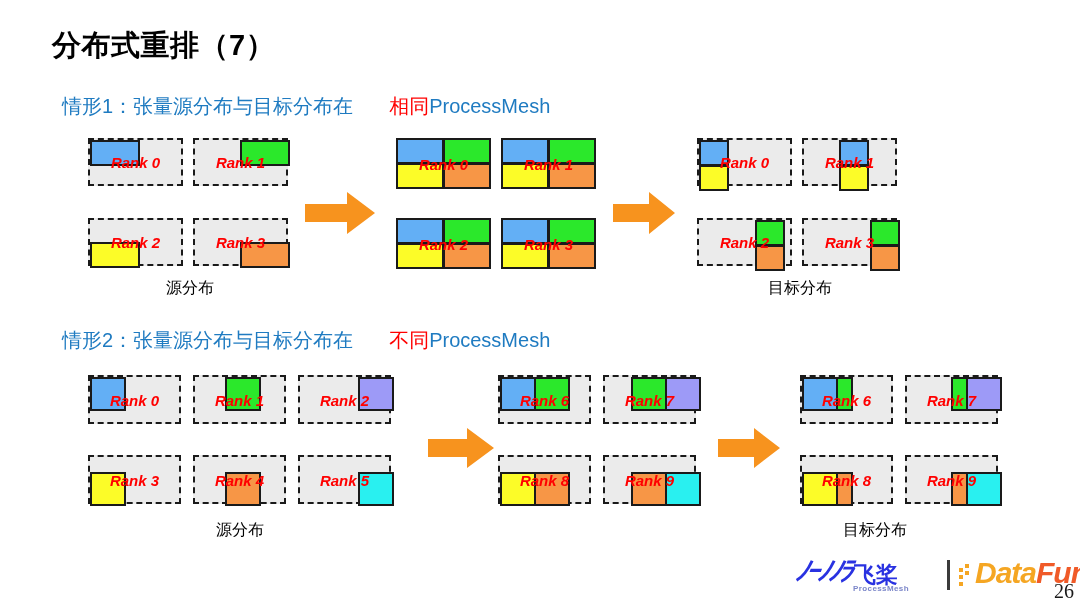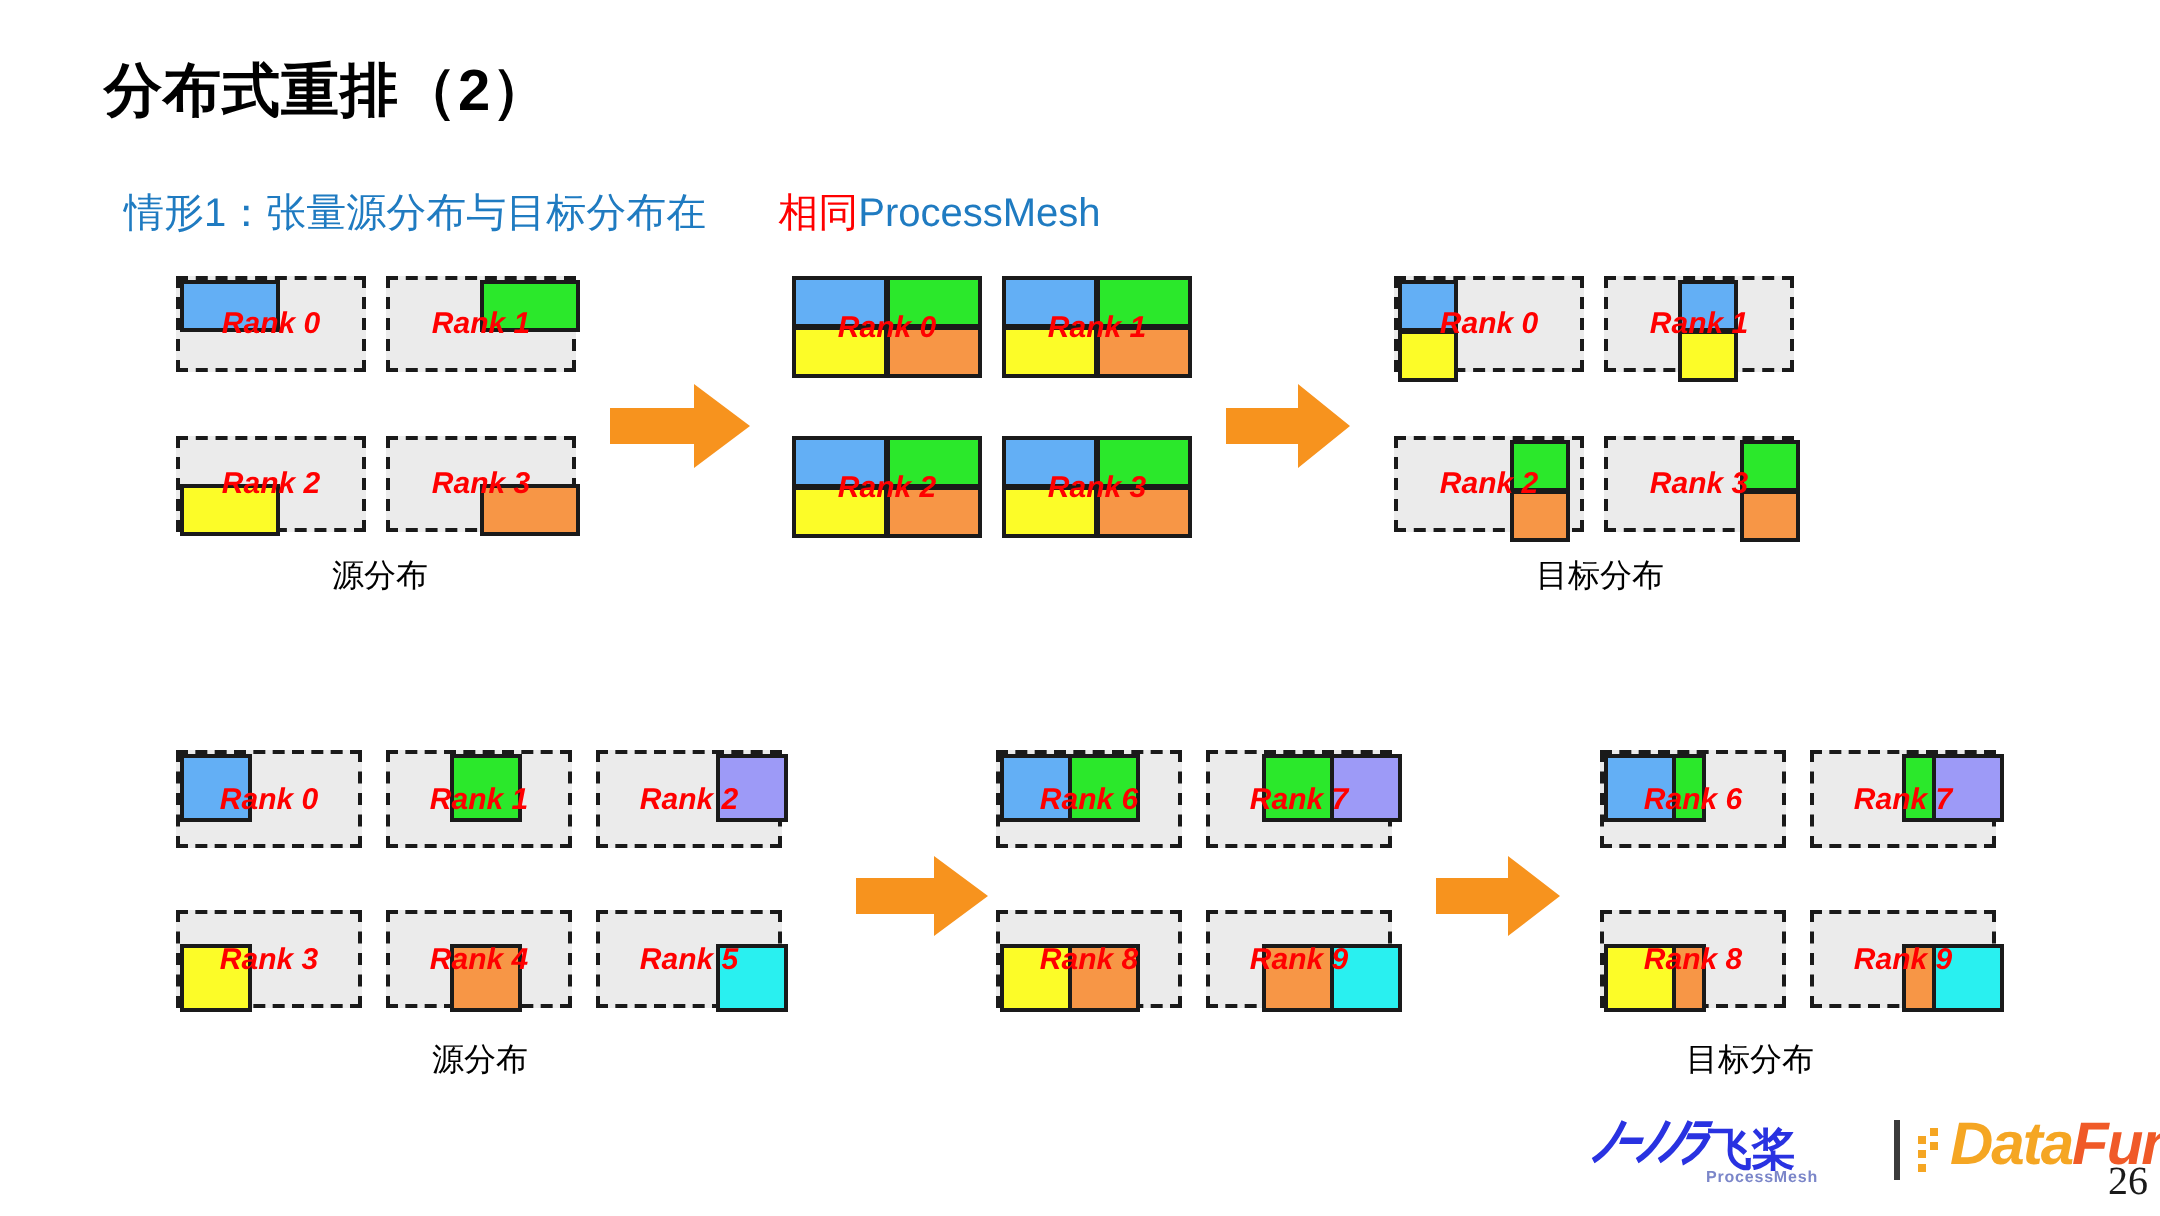--- a/index.html
+++ b/index.html
@@ -97,26 +97,29 @@
   .pagenum{
     position:absolute;left:259px;top:24px;
     font-size:20px;color:#1a1a1a;font-family:Liberation Serif, serif;
   }
 </style>
 </head>
 <body>
 
 <div class="slide">
 
-  <div class="title">分布式重排（2）</div>
+  <div class="title">分布式重排（7）</div>
 
   <div class="section-head" id="sec1">
     <span>情形1：张量源分布与目标分布在</span><span class="hl">相同</span><span>ProcessMesh</span>
   </div>
 
+  <div class="section-head" id="sec2">
+    <span>情形2：张量源分布与目标分布在</span><span class="hl">不同</span><span>ProcessMesh</span>
+  </div>
 
   <div id="case1-source">
       <div class="rank" style="left: 88px; top: 138px; width: 95px; height: 48px;">
         <div class="blk" style="left: 0px; top: 0px; width: 50px; height: 26px; background: rgb(99, 175, 245);"></div>
         <div class="lbl">Rank 0</div>
       </div>
       <div class="rank" style="left: 193px; top: 138px; width: 95px; height: 48px;">
         <div class="blk" style="left: 45px; top: 0px; width: 50px; height: 26px; background: rgb(43, 232, 43);"></div>
         <div class="lbl">Rank 1</div>
       </div>

